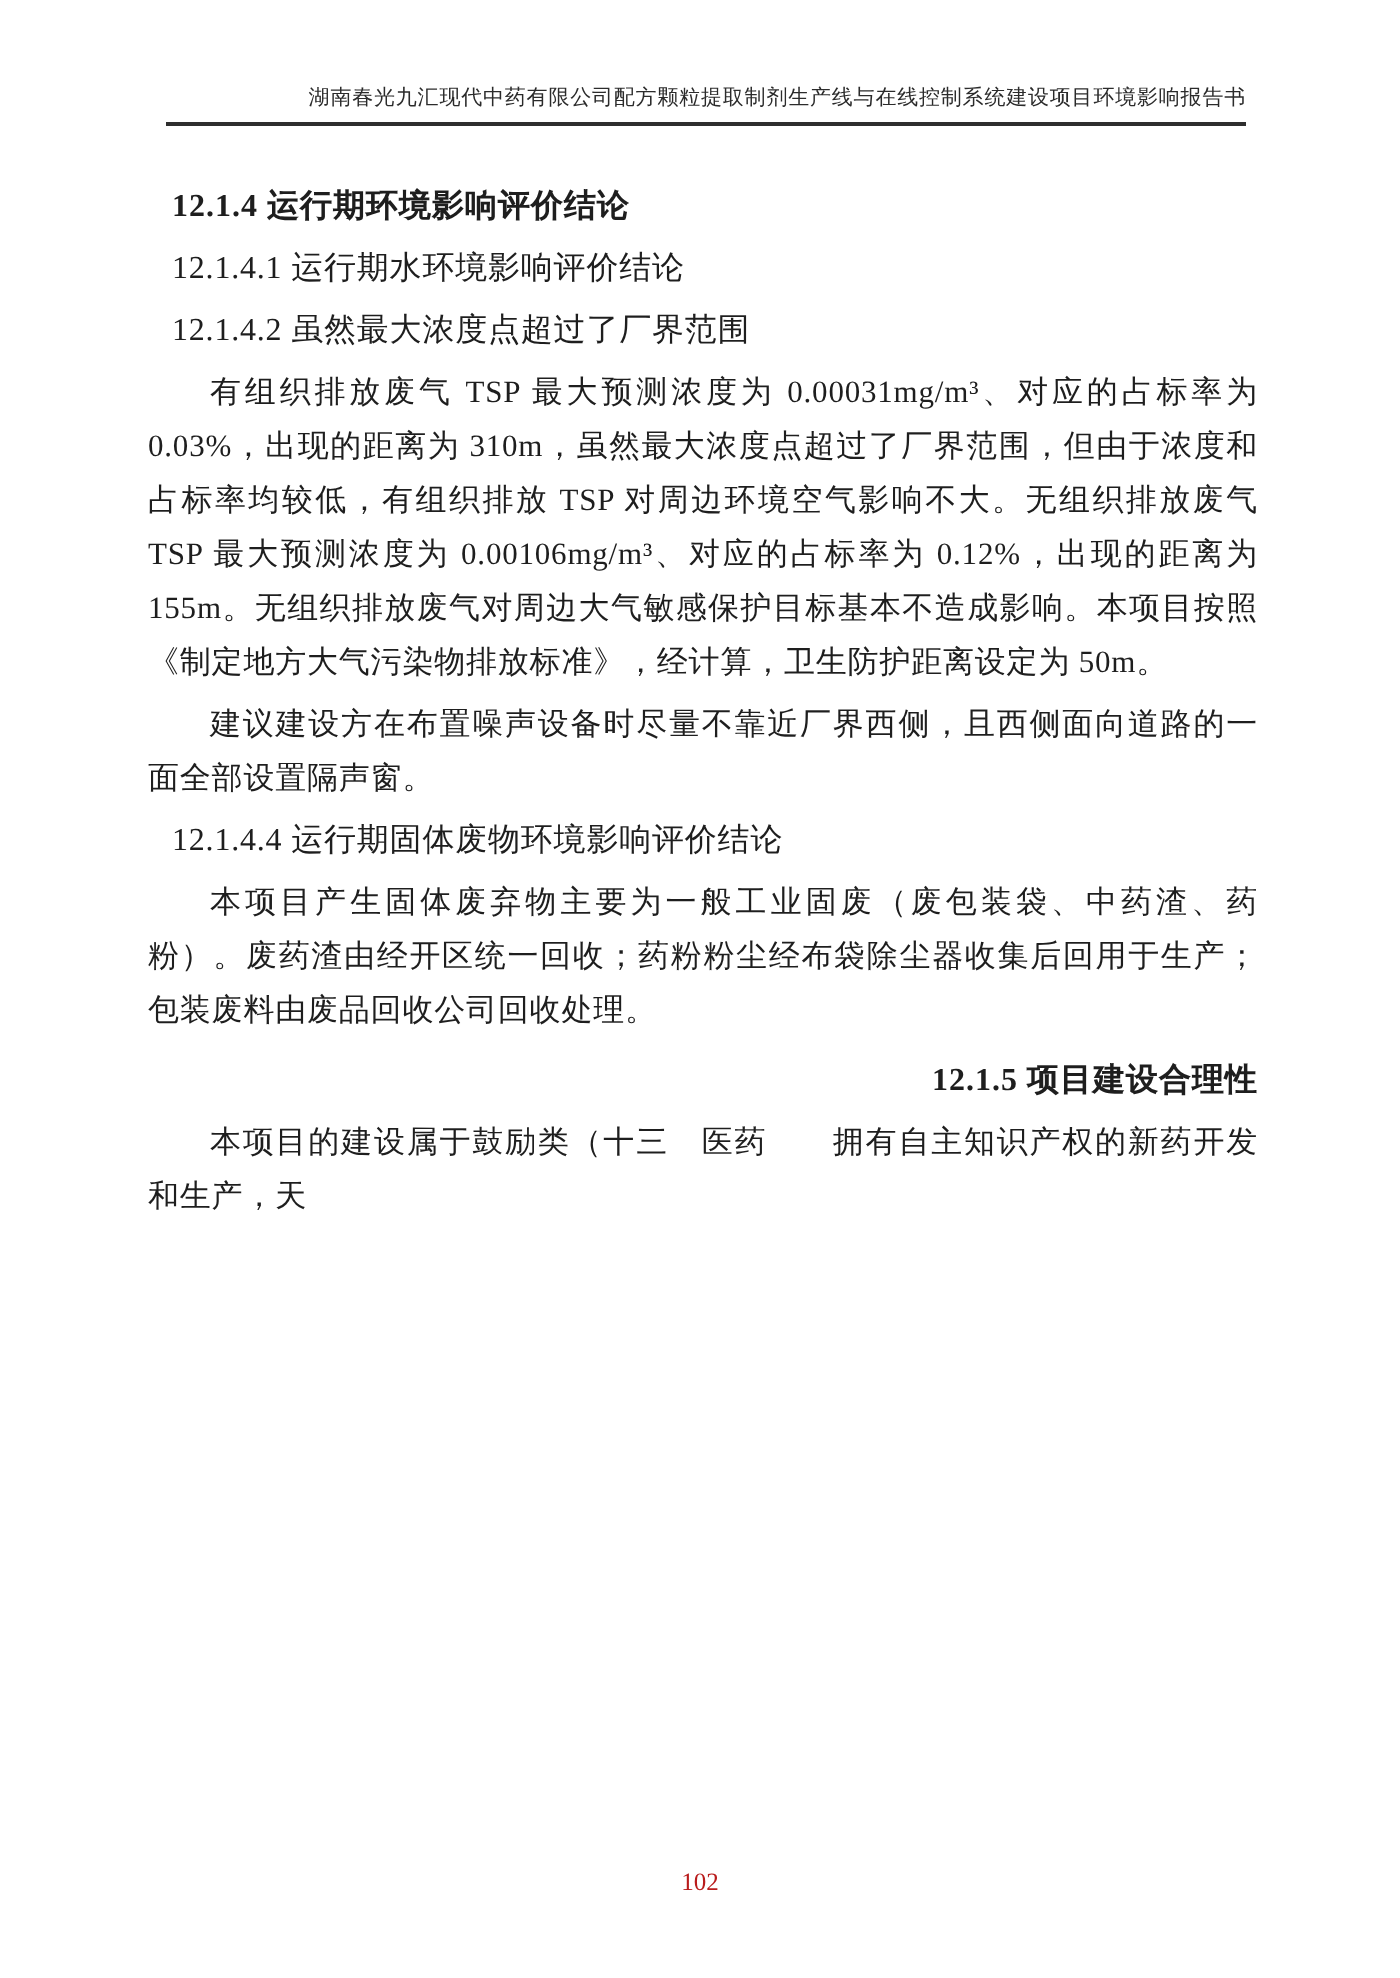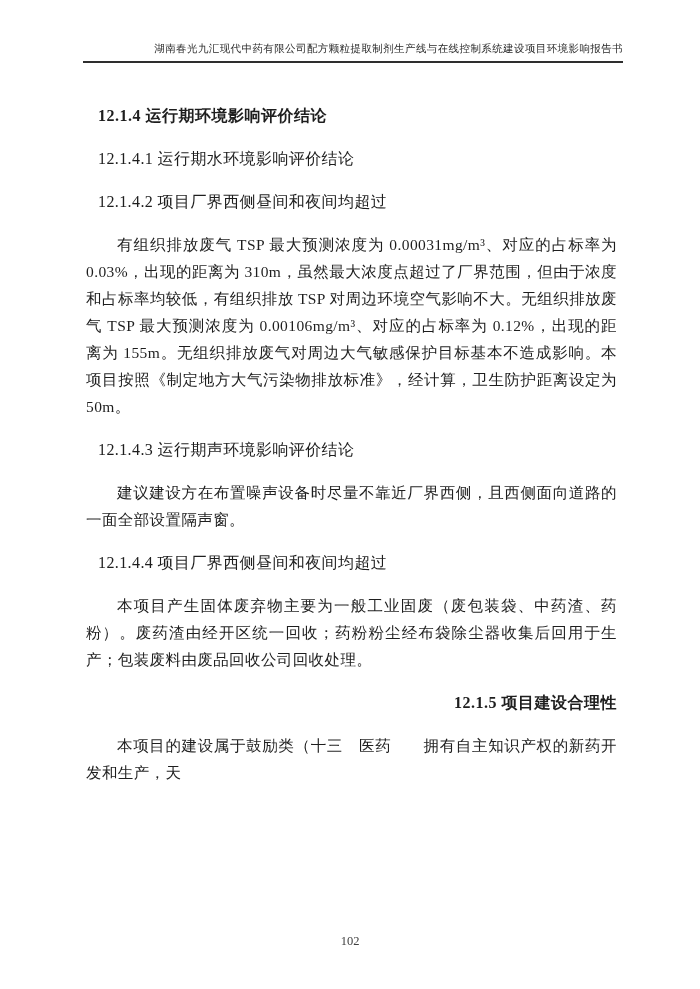--- a/index.html
+++ b/index.html
@@ -29,21 +29,21 @@
     border-bottom: 2px solid #2e2e2e;
     white-space: nowrap;
   }
   .content {
     position: absolute;
     top: 86px;
     left: 70px;
     right: 67px;
   }
   .block {
-    margin: 16px;
+    margin: 4px;
   }
   .block.h3 {
     font-size: 16px;
     font-weight: 600;
     line-height: 27px;
     padding-left: 12px;
     letter-spacing: 0.5px;
   }
   .block.h3:not(:first-child) {
     margin-top: 8px;
@@ -63,37 +63,36 @@
     text-indent: 2em;
     letter-spacing: 0.4px;
   }
   .footer {
     position: absolute;
     bottom: 40px;
     left: 0;
     right: 0;
     text-align: center;
     font-size: 12.5px;
-    color: #404040;
+    color: #b91c1c;
   }
 </style>
 </head>
 <body>
 
 <div class="page">
   <div class="header">湖南春光九汇现代中药有限公司配方颗粒提取制剂生产线与在线控制系统建设项目环境影响报告书</div>
 
   <div class="content">
 
   <div class="block h3">12.1.4  运行期环境影响评价结论</div>
       <div class="block h4">12.1.4.1 运行期水环境影响评价结论</div>
-      <div class="block h4">12.1.4.2 项目厂界西侧昼间和夜间均超过</div>
+      <div class="block h4">12.1.4.2 虽然最大浓度点超过了厂界范围</div>
       <div class="block p">有组织排放废气 TSP 最大预测浓度为 0.00031mg/m³、对应的占标率为 0.03%，出现的距离为 310m，虽然最大浓度点超过了厂界范围，但由于浓度和占标率均较低，有组织排放 TSP 对周边环境空气影响不大。无组织排放废气 TSP 最大预测浓度为 0.00106mg/m³、对应的占标率为 0.12%，出现的距离为 155m。无组织排放废气对周边大气敏感保护目标基本不造成影响。本项目按照《制定地方大气污染物排放标准》，经计算，卫生防护距离设定为 50m。</div>
-      <div class="block h4">12.1.4.3 运行期声环境影响评价结论</div>
       <div class="block p">建议建设方在布置噪声设备时尽量不靠近厂界西侧，且西侧面向道路的一面全部设置隔声窗。</div>
-      <div class="block h4">12.1.4.4 项目厂界西侧昼间和夜间均超过</div>
+      <div class="block h4">12.1.4.4 运行期固体废物环境影响评价结论</div>
       <div class="block p">本项目产生固体废弃物主要为一般工业固废（废包装袋、中药渣、药粉）。废药渣由经开区统一回收；药粉粉尘经布袋除尘器收集后回用于生产；包装废料由废品回收公司回收处理。</div>
       <div class="block h3">12.1.5  项目建设合理性</div>
       <div class="block p">本项目的建设属于鼓励类（十三　医药　　拥有自主知识产权的新药开发和生产，天</div>
     </div>
 
   <div class="footer">102</div>
 </div>
 
 </body></html>

